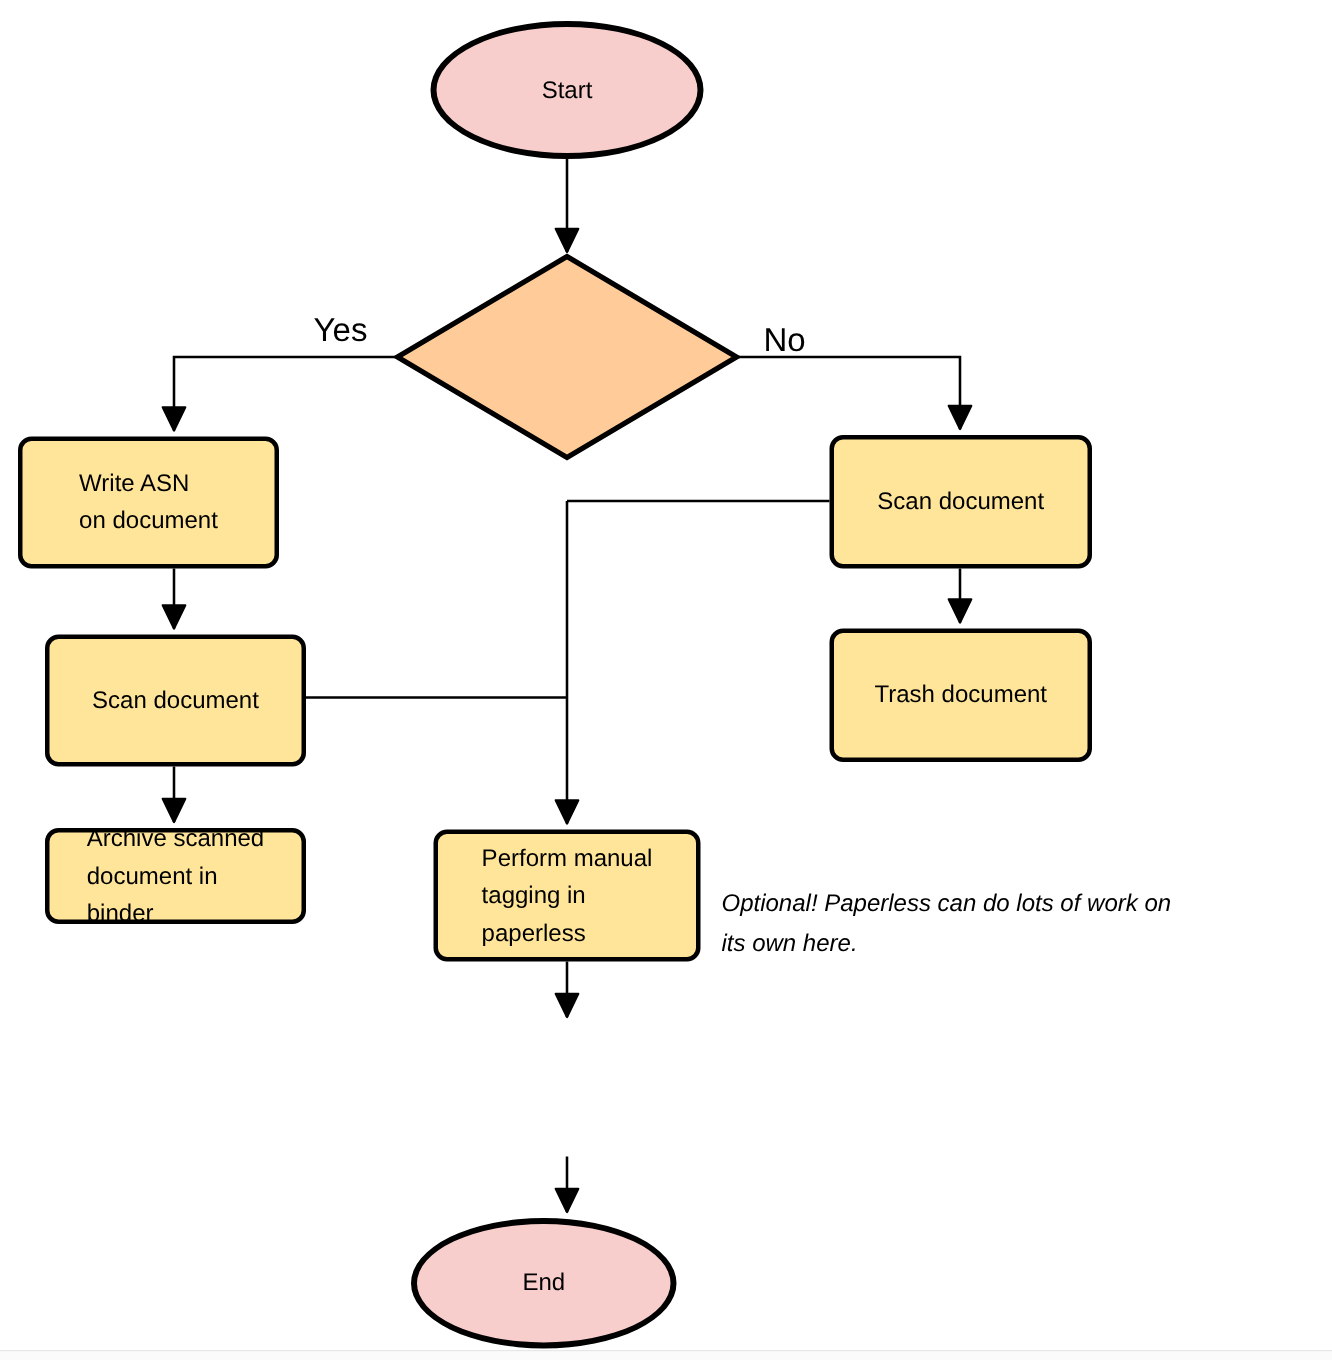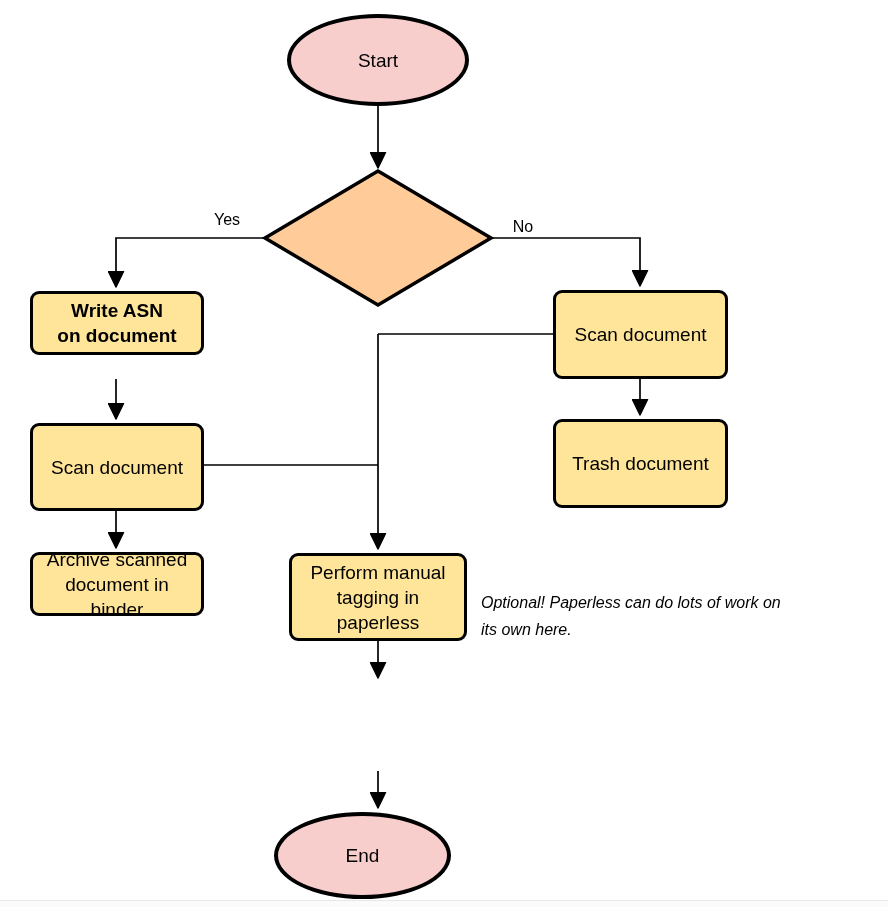--- a/index.html
+++ b/index.html
@@ -4,37 +4,37 @@
 <style>
   html,body{margin:0;padding:0;background:#ffffff;}
   .canvas{
     position:relative;width:888px;height:907px;overflow:hidden;
     background:var(--bg,#ffffff);
     font-family:"Liberation Sans",sans-serif;color:#000;
   }
   svg.layer{position:absolute;left:0;top:0;}
   .node{
     position:absolute;display:flex;align-items:center;justify-content:center;
-    text-align:center;white-space:pre-line;font-size:19px;line-height:25px;
+    text-align:left;white-space:pre-line;font-size:16px;line-height:25px;
     box-sizing:border-box;
   }
   .process{
     background:var(--process_fill,#ffe599);
     border:3px solid var(--stroke,#000);
     border-radius:9px;
   }
   .terminal{
     background:var(--terminal_fill,#f8cecc);
     border:4px solid var(--stroke,#000);
     border-radius:50%;
   }
   .decision-label{position:absolute;display:flex;align-items:center;justify-content:center;
     text-align:center;white-space:pre-line;font-size:19px;line-height:25px;}
   .edge-label{
-    position:absolute;font-size:16px;line-height:22px;
+    position:absolute;font-size:22px;line-height:22px;
     display:flex;align-items:center;justify-content:center;
   }
   .note{
     position:absolute;font-size:16px;line-height:27px;font-style:italic;
     white-space:pre-line;
   }
   .bottom-line{position:absolute;left:0;width:888px;top:900px;height:1px;background:#e7e7e7;}
   .bottom-strip{position:absolute;left:0;width:888px;top:901px;height:6px;background:#fbfbfb;}
   .edge{stroke:var(--stroke,#000);stroke-width:1.7;fill:none;}
 </style>
@@ -65,21 +65,21 @@
     <path class="edge" d="M378,771 V808" marker-end="url(#arrow)"></path>
   </svg>
 
   <div class="node terminal" style="left:287px;top:14px;width:182px;height:92px;">Start</div>
 
 
   <div class="edge-label" style="left:197px;top:209px;width:60px;height:22px;">Yes</div>
 
   <div class="edge-label" style="left:493px;top:216px;width:60px;height:22px;">No</div>
 
-  <div class="node process" style="left:30px;top:291px;width:174px;height:64px;font-weight:bold;">Write ASN
+  <div class="node process" style="left:12px;top:291px;width:174px;height:88px;">Write ASN
 on document</div>
 
   <div class="node process" style="left:30px;top:423px;width:174px;height:88px;">Scan document</div>
 
   <div class="node process" style="left:30px;top:552px;width:174px;height:64px;">Archive scanned
 document in
 binder</div>
 
   <div class="node process" style="left:553px;top:290px;width:175px;height:89px;">Scan document</div>
 

